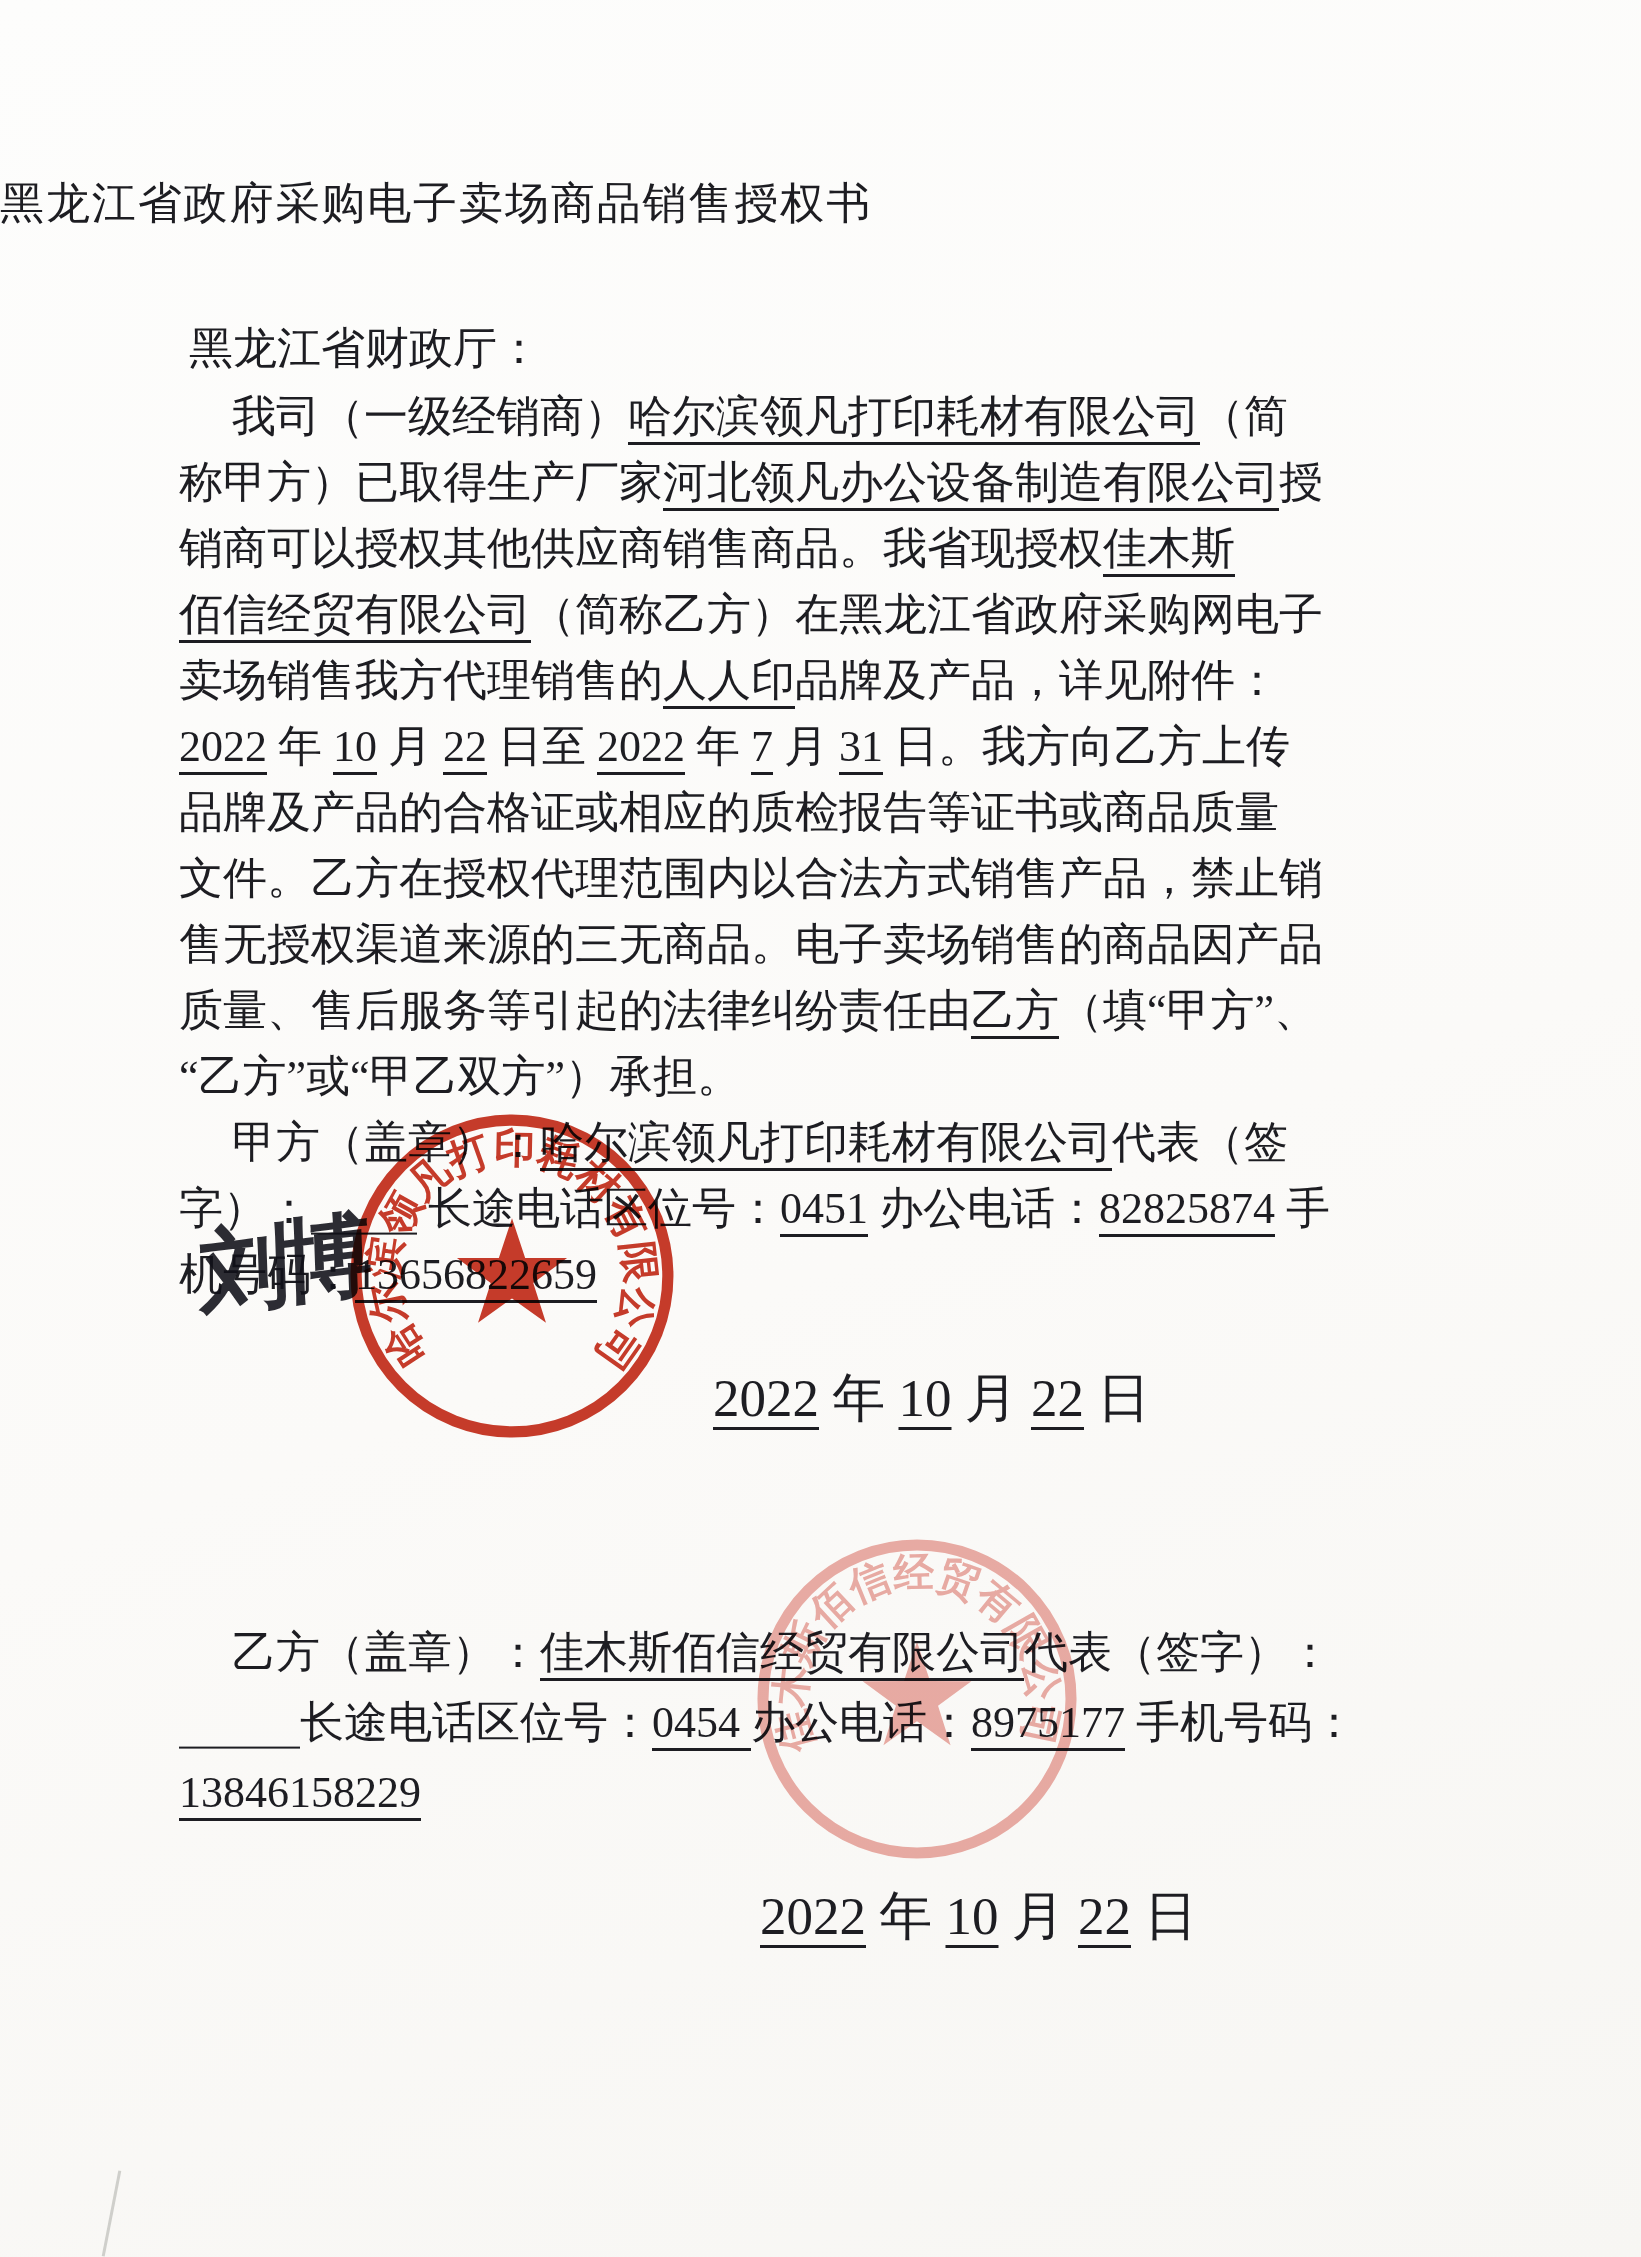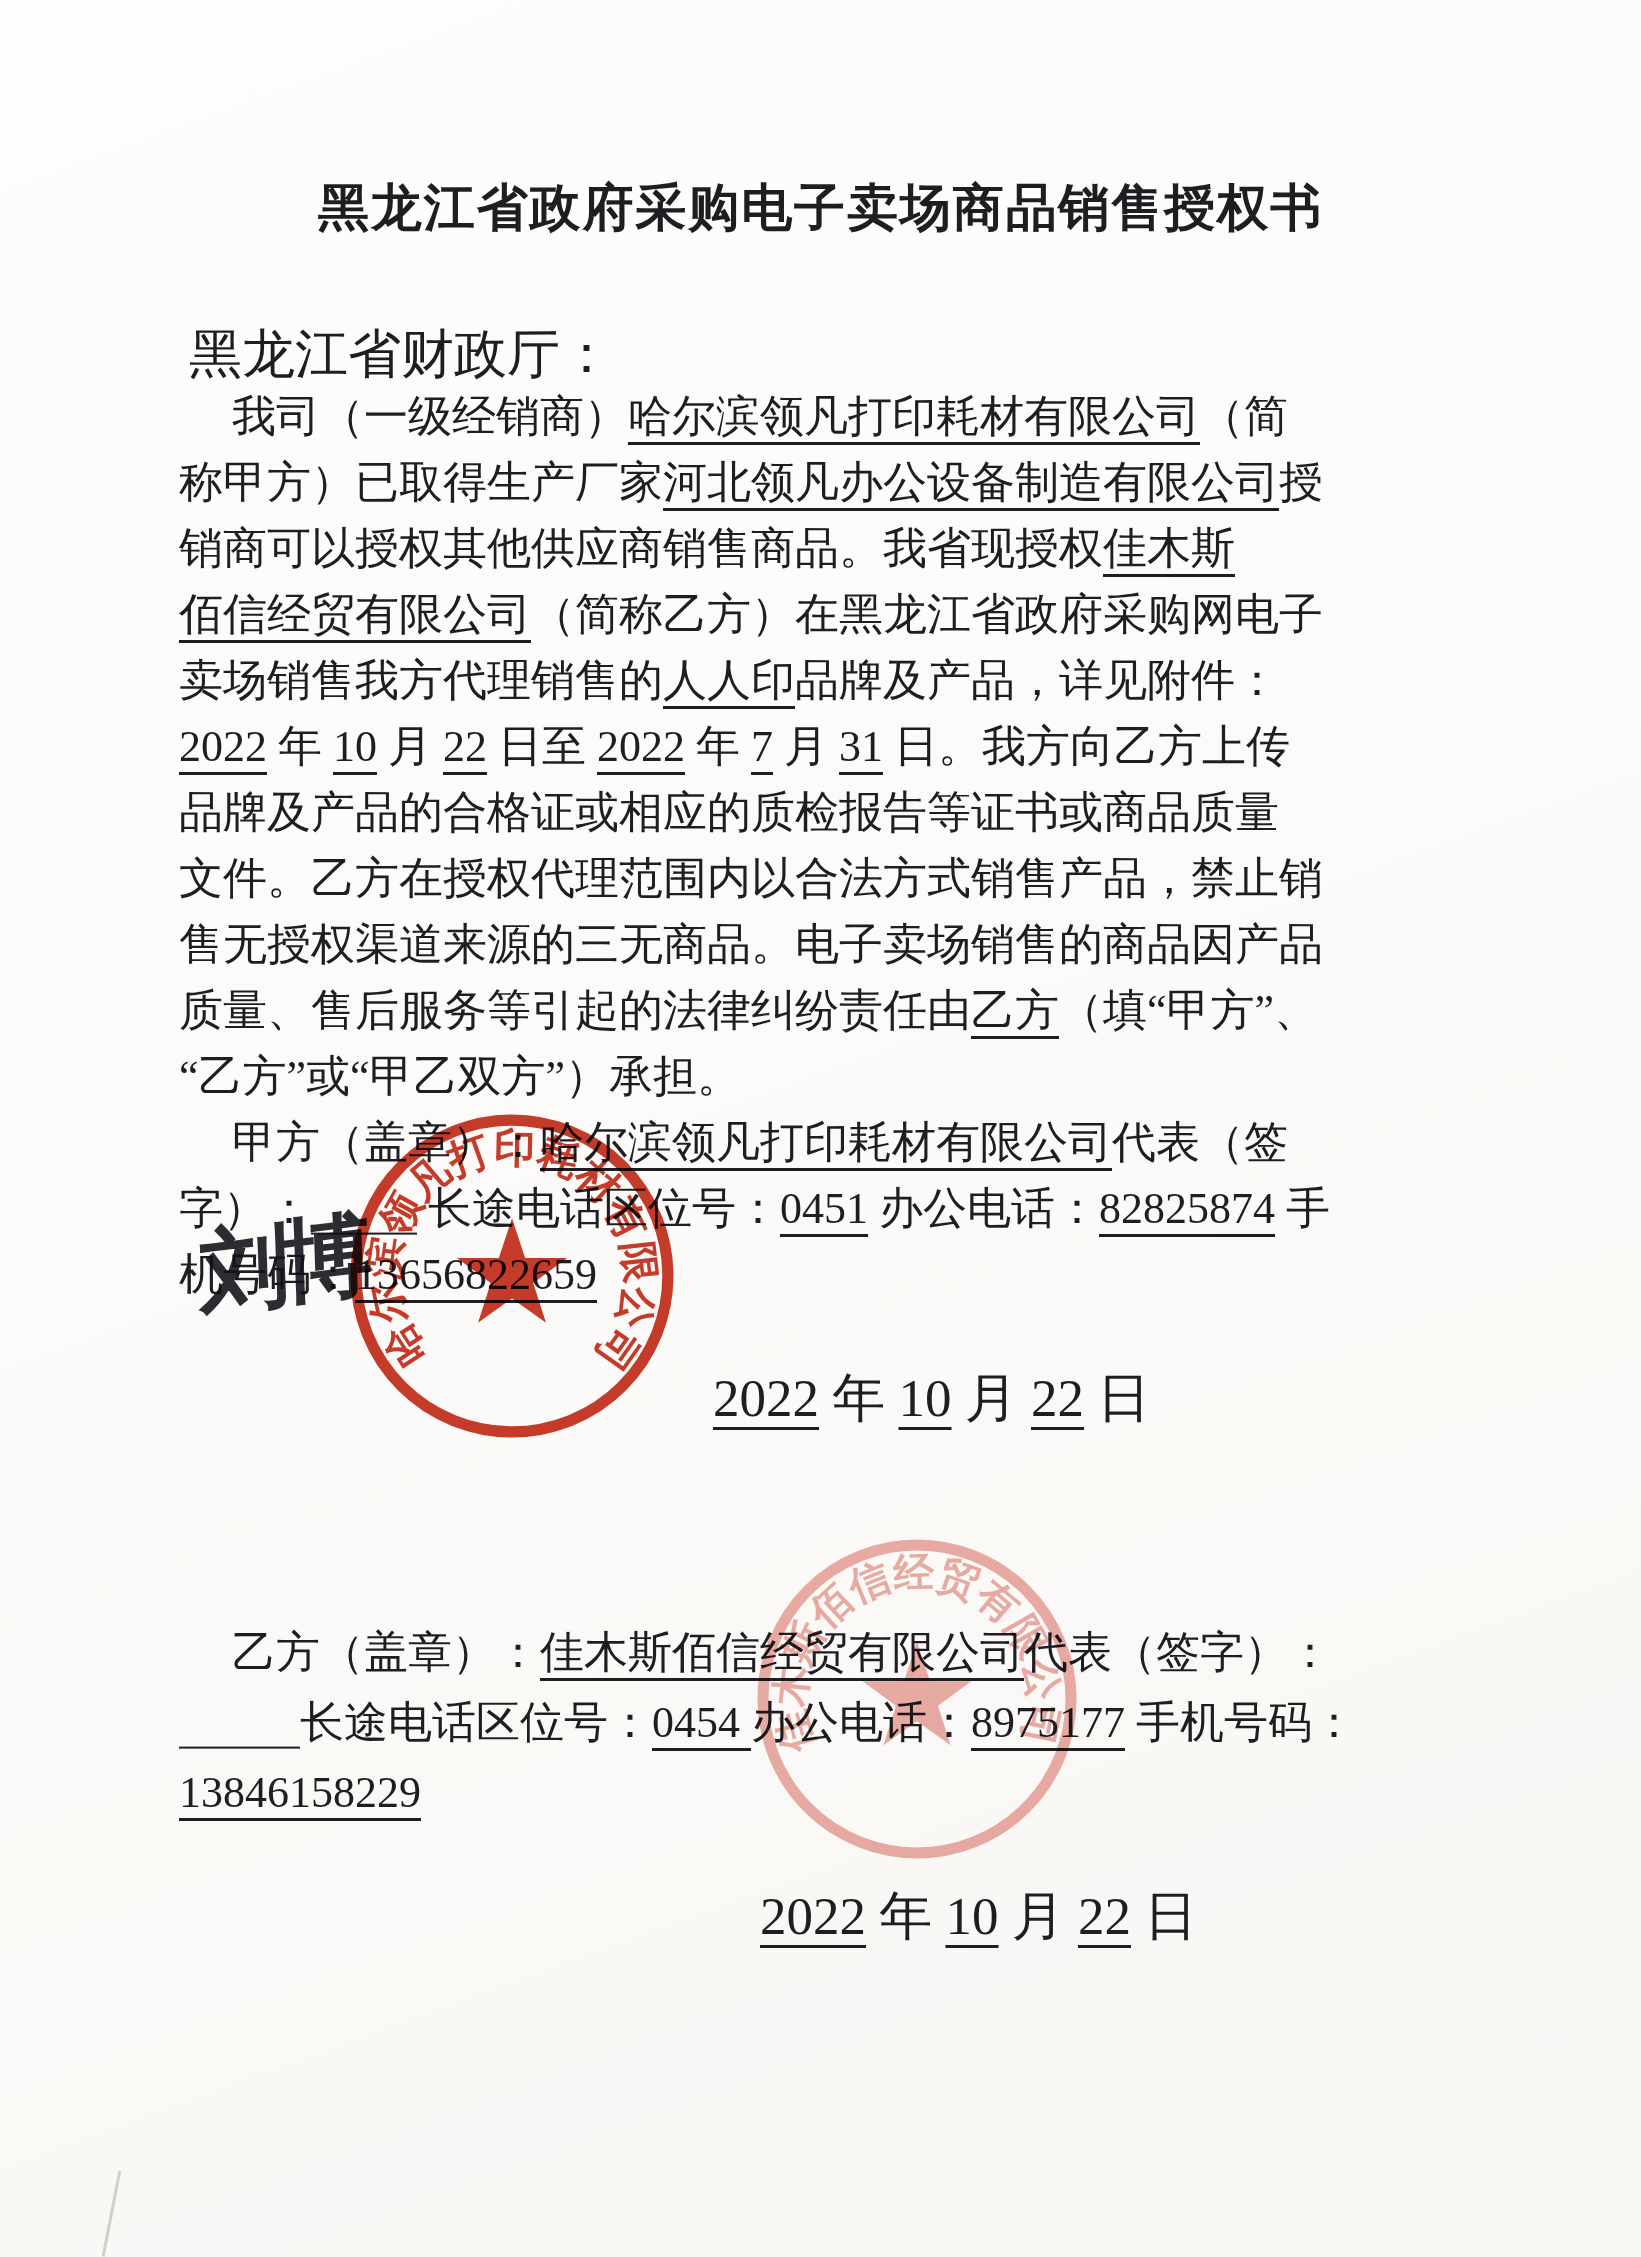--- a/index.html
+++ b/index.html
@@ -6,24 +6,24 @@
   html,body { width:1641px; height:2257px; }
   body { background:#ededeb; }
   .page {
     position:relative; width:1641px; height:2257px; overflow:hidden;
     background:linear-gradient(160deg,#fdfdfc 0%,#fbfaf8 55%,#f7f6f3 100%);
     color:#1d1d22;
     font-family:"Liberation Serif","DejaVu Serif",serif;
   }
   .title {
     position:absolute; top:174px; left:0; width:100%;
-    text-align:center; font-size:51px; font-weight:bold; letter-spacing:1.9px;
+    text-align:left; font-size:44px; font-weight:normal; letter-spacing:1.9px;
     font-family:"DejaVu Sans","Liberation Sans",sans-serif;
   }
-  .salutation { position:absolute; left:189px; top:319px; font-size:53px; }
+  .salutation { position:absolute; left:189px; top:319px; font-size:44px; }
   .textblock { position:absolute; left:179px; width:1294px; }
   .body-block { top:384px; --pitch:66px; }
   .pb-block   { top:1618px; --pitch:70px; }
   .tline { height:var(--pitch); line-height:var(--pitch); font-size:44px; white-space:pre; }
   .indent { text-indent:53px; }
   .u { text-decoration:underline; text-underline-offset:10.6px; text-decoration-thickness:2.9px; }
   .blank { display:inline-block; height:1em; border-bottom:2.9px solid #1d1d22; transform:translateY(11.6px); }
   .date-line { position:absolute; font-size:53px; white-space:pre; }
   .date-a { left:713px; top:1363px; }
   .date-b { left:760px; top:1881px; }

